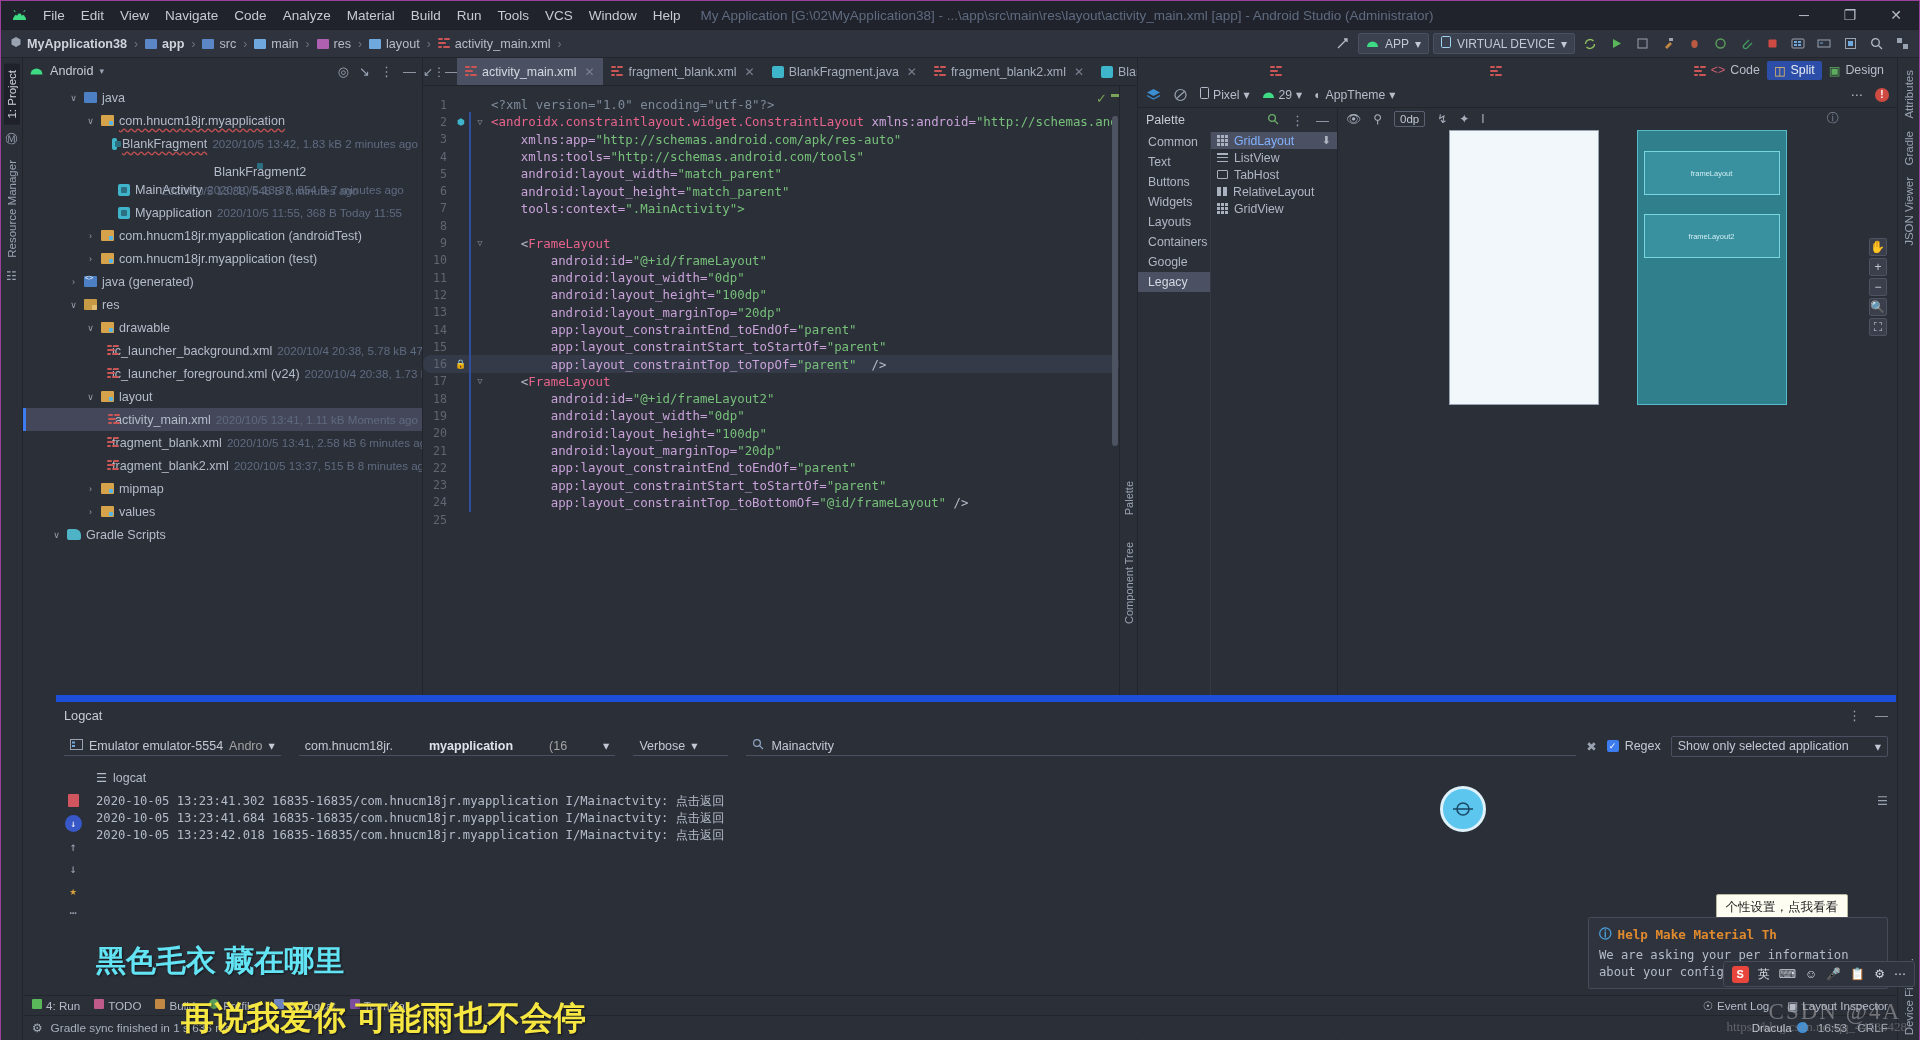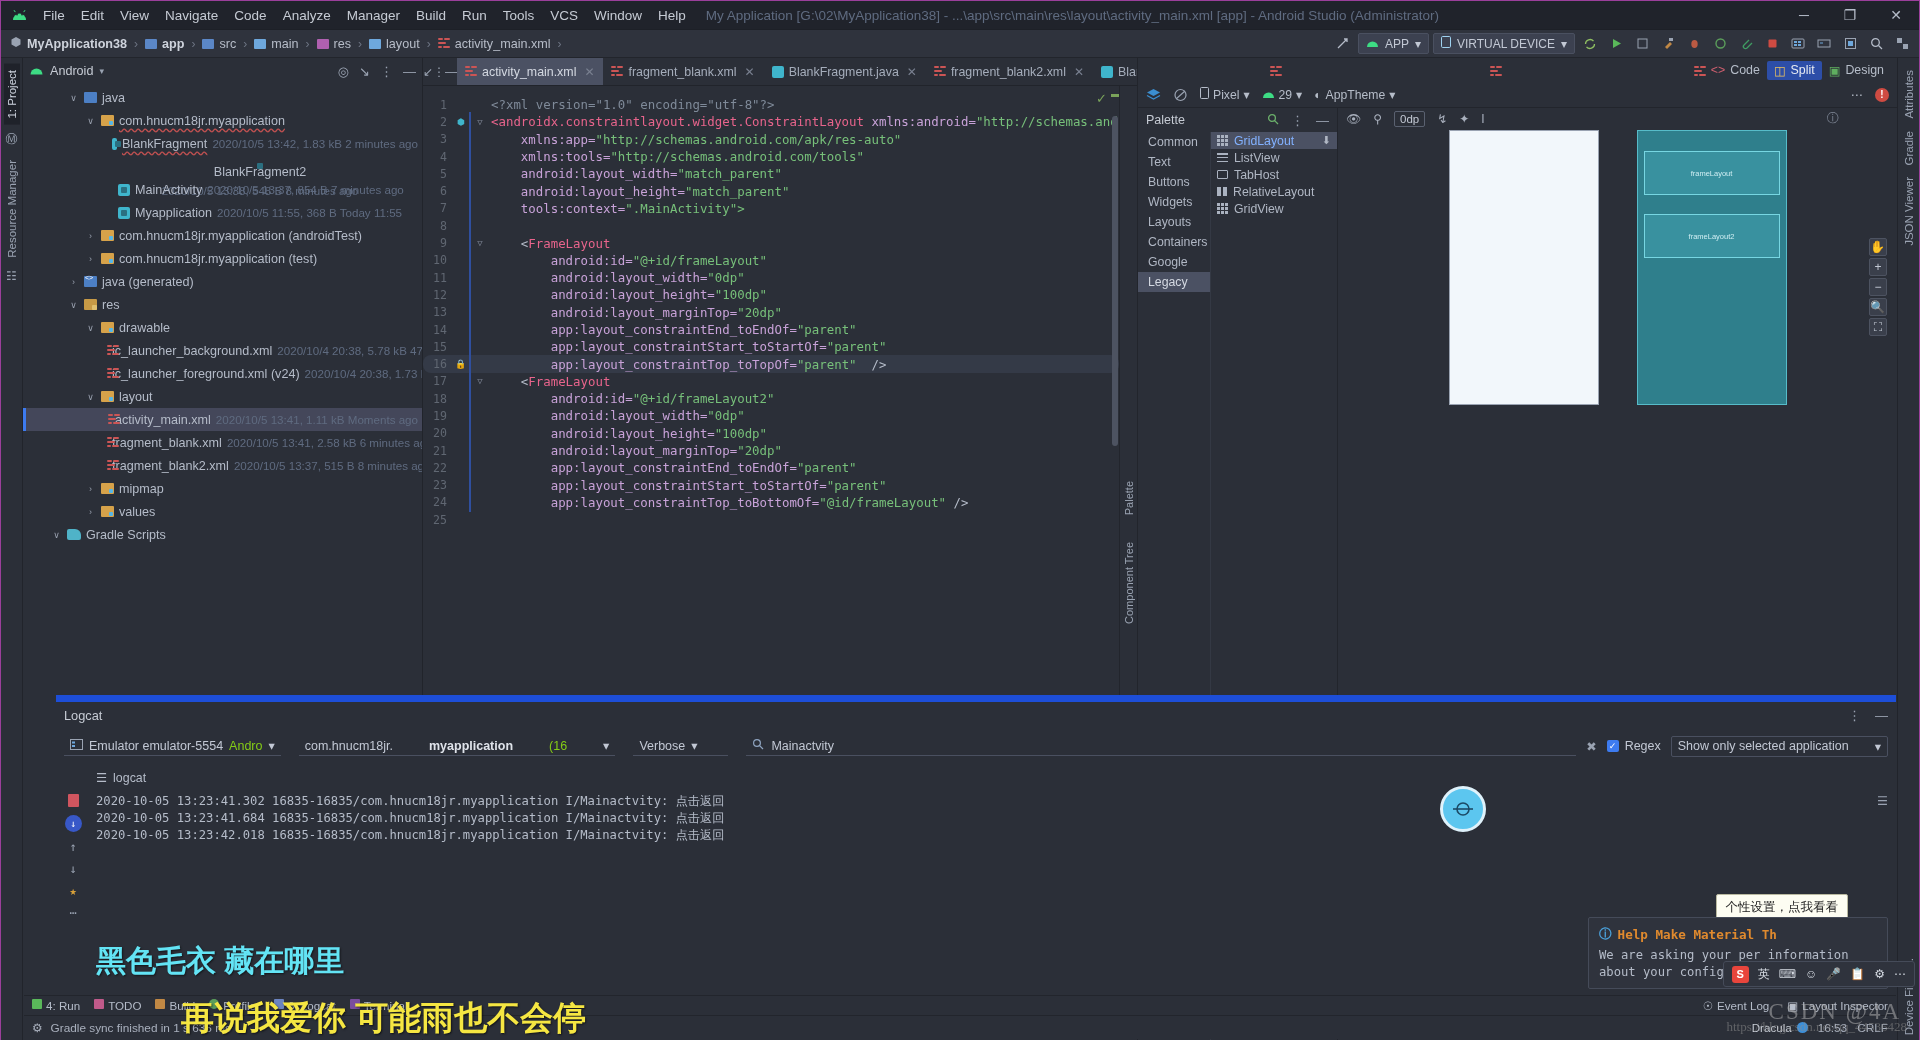--- a/index.html
+++ b/index.html
@@ -135,21 +135,21 @@
   .zbtn{ width:18px;height:18px;background:#3a3f4b;border:1px solid #4d5361;border-radius:2px;display:flex;align-items:center;justify-content:center;font-size:12px;color:#c3c9d4;}
 
   .rightrail{ width:22px; background:#2b2f38; display:flex; flex-direction:column; align-items:center; padding-top:6px; border-left:1px solid #21242b;}
 
   
   .logcat{ height:300px; background:#2b2f38; border-top:7px solid #1d4ed8; display:flex; flex-direction:column;margin-left:32px;}
   .lc-head{ height:26px; display:flex; align-items:center; padding:0 8px; font-size:12.8px; color:#c6cbd4;}
   .lc-head .r{ margin-left:auto; display:flex; gap:14px; color:#9aa3b2; font-size:13px;}
   .lc-ctrls{ height:36px; display:flex; align-items:center; gap:0; padding:0 8px;}
   .lc-sel{ display:flex; align-items:center; gap:6px; padding:2px 6px; font-size:12.5px; color:#c2c8d4; border-bottom:1px solid #4a5060; margin-right:18px;}
-  .lc-sel .dim{ color:#84cc16;}
+  .lc-sel .dim{ color:#a3a3a3;}
   .lc-sel .bold{ font-weight:bold; color:#dfe3ea;}
   .lc-search{ flex:1; display:flex; align-items:center; gap:7px; border-bottom:1px solid #4a5060; padding:2px 6px; color:#c2c8d4; font-size:12.5px; margin-right:10px;}
   .chk{ width:12px;height:12px;background:#3d7bf0;border-radius:2px;display:inline-flex;align-items:center;justify-content:center;color:#fff;font-size:9px;}
   .lc-right{ display:flex; align-items:center; gap:10px; font-size:12.5px; color:#c2c8d4;}
   .lc-filter{ display:flex;align-items:flex-start;gap:26px;border:1px solid #4a5060;border-radius:2px;padding:2px 6px;}
   .lc-body{ flex:1; display:flex; font-family:"DejaVu Sans Mono", monospace; font-size:12.2px; position:relative; overflow:hidden;}
   .lc-gutter{ width:34px; display:flex; flex-direction:column; align-items:center; padding-top:30px; gap:8px;}
   .lc-lines{ flex:1; padding-top:4px;}
   .lc-tagrow{ display:flex; align-items:center; gap:6px; font-family:"Liberation Sans",sans-serif; font-size:12.4px; color:#b5bcc9; padding:2px 0 8px 6px;}
   .lc-line{ height:17px; color:#b5bcc9; white-space:pre; padding-left:6px;}
@@ -198,21 +198,21 @@
           <circle cx="11" cy="5.5" r="0.9" fill="#20232b"></circle>
           <path d="M3 1.2l1.3 1.9M14 1.2l-1.3 1.9" stroke="#3ddc84" stroke-width="1"></path>
         </svg>
     </div>
     <div class="menu-item">File</div>
     <div class="menu-item">Edit</div>
     <div class="menu-item">View</div>
     <div class="menu-item">Navigate</div>
     <div class="menu-item">Code</div>
     <div class="menu-item">Analyze</div>
-    <div class="menu-item">Manager</div>
+    <div class="menu-item">Material</div>
     <div class="menu-item">Build</div>
     <div class="menu-item">Run</div>
     <div class="menu-item">Tools</div>
     <div class="menu-item">VCS</div>
     <div class="menu-item">Window</div>
     <div class="menu-item">Help</div>
     <div class="title-text">My Application [G:\02\MyApplication38] - ...\app\src\main\res\layout\activity_main.xml [app] - Android Studio (Administrator)</div>
     <div class="win-btns">
       <div class="win-btn">─</div>
       <div class="win-btn">❐</div>

